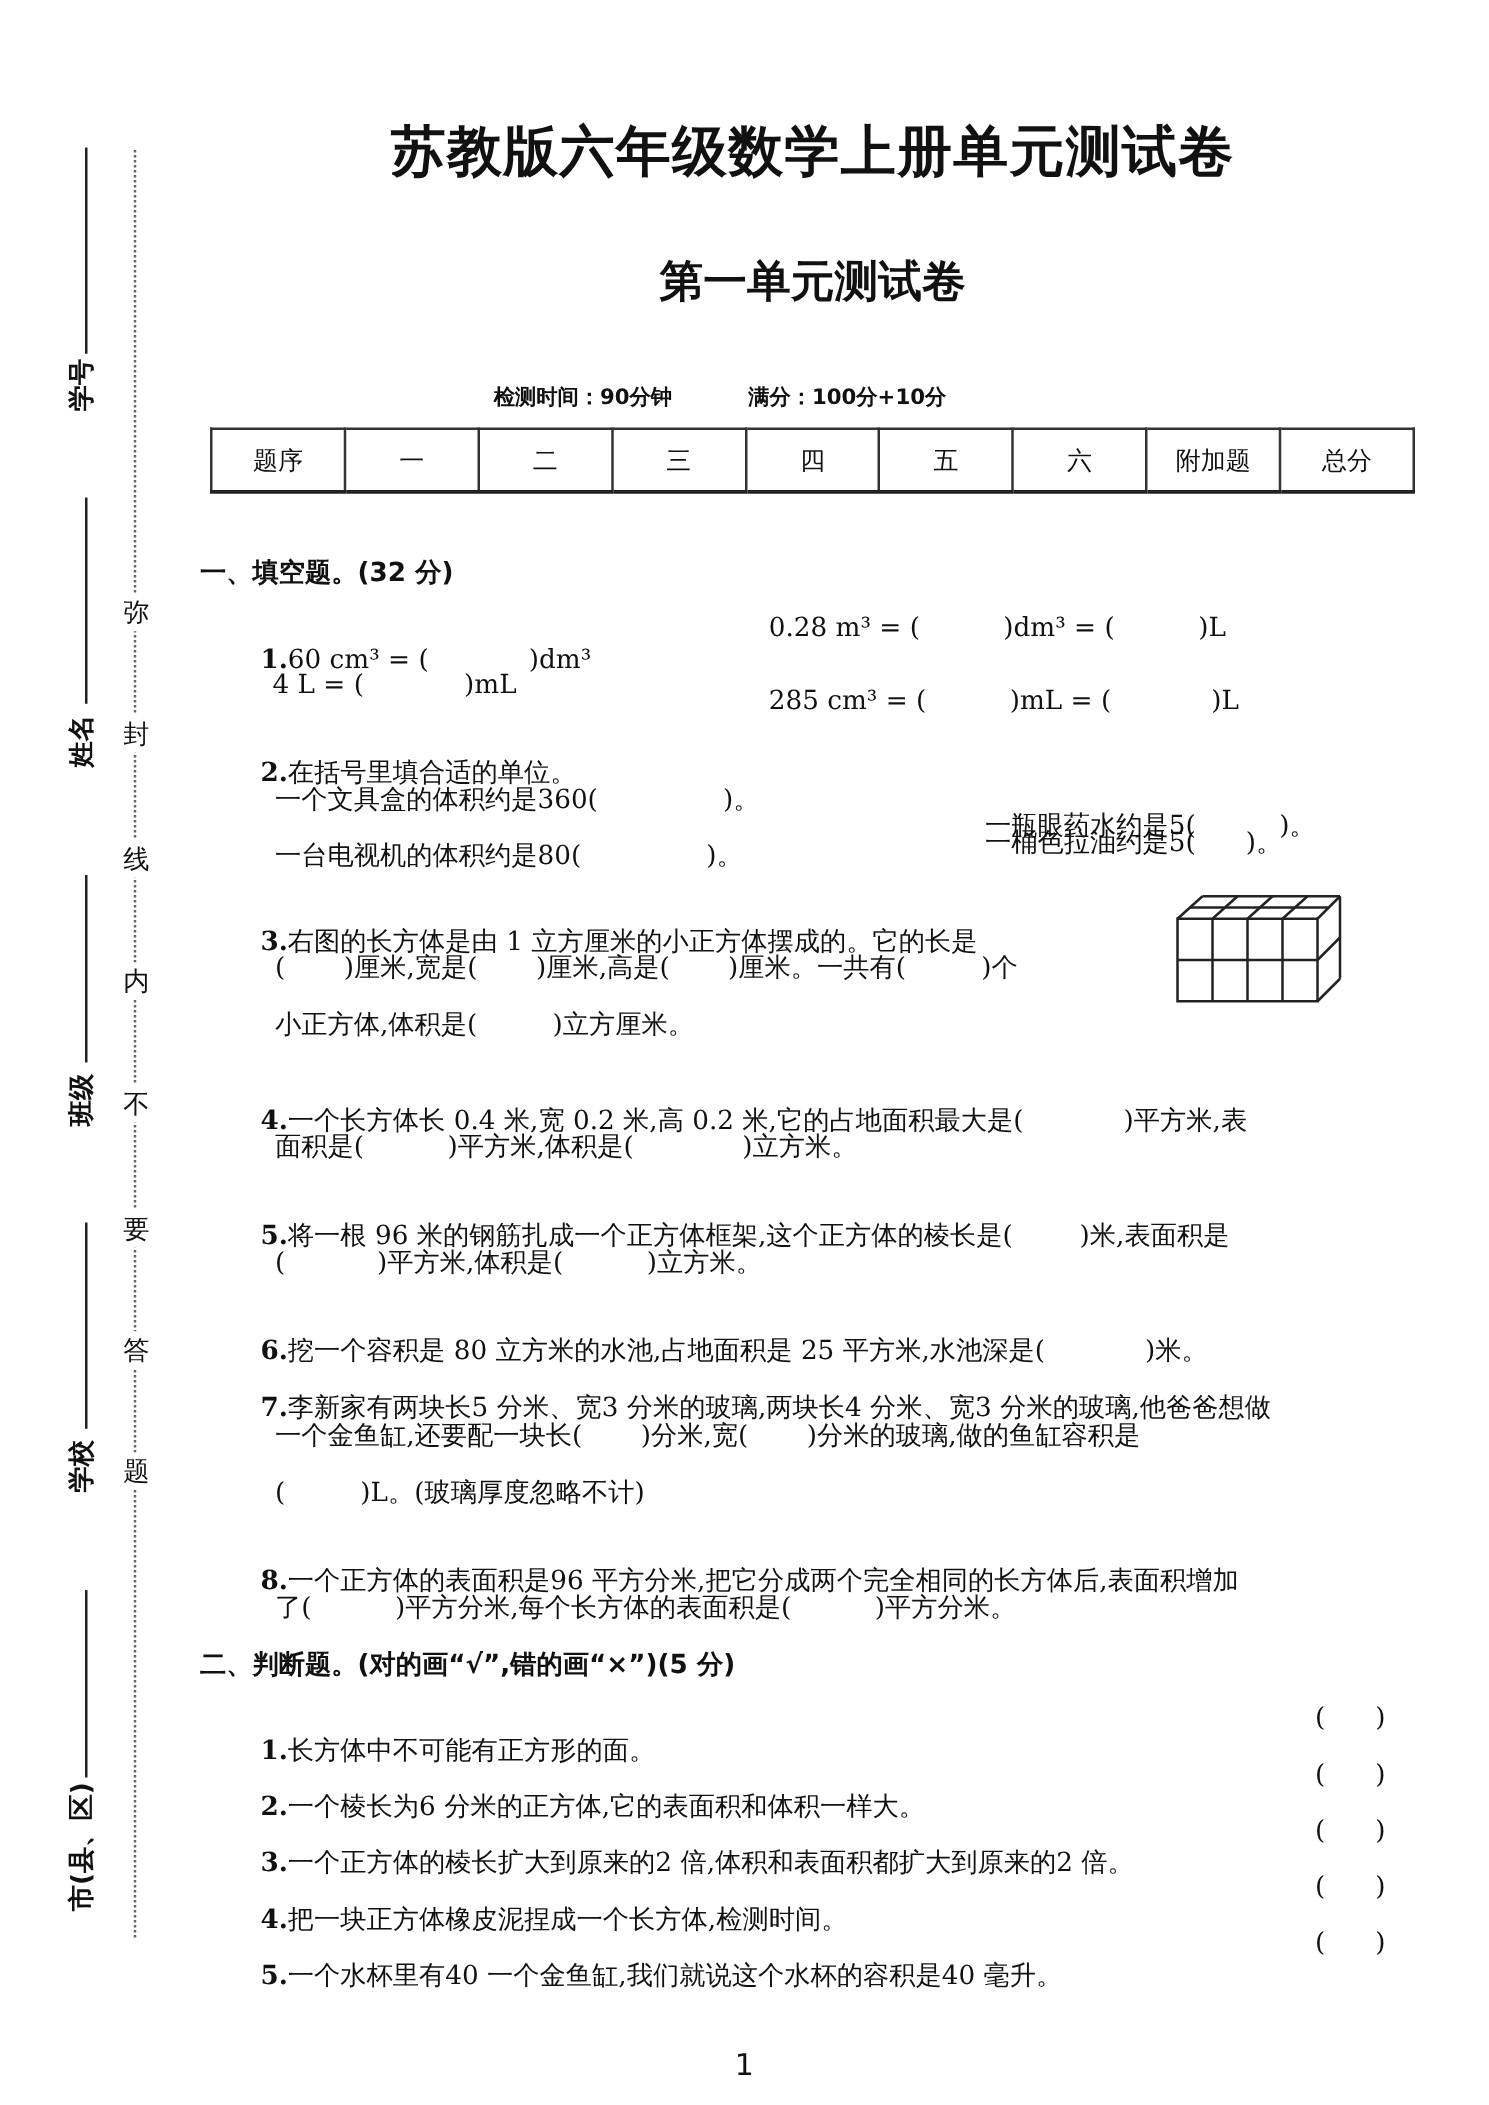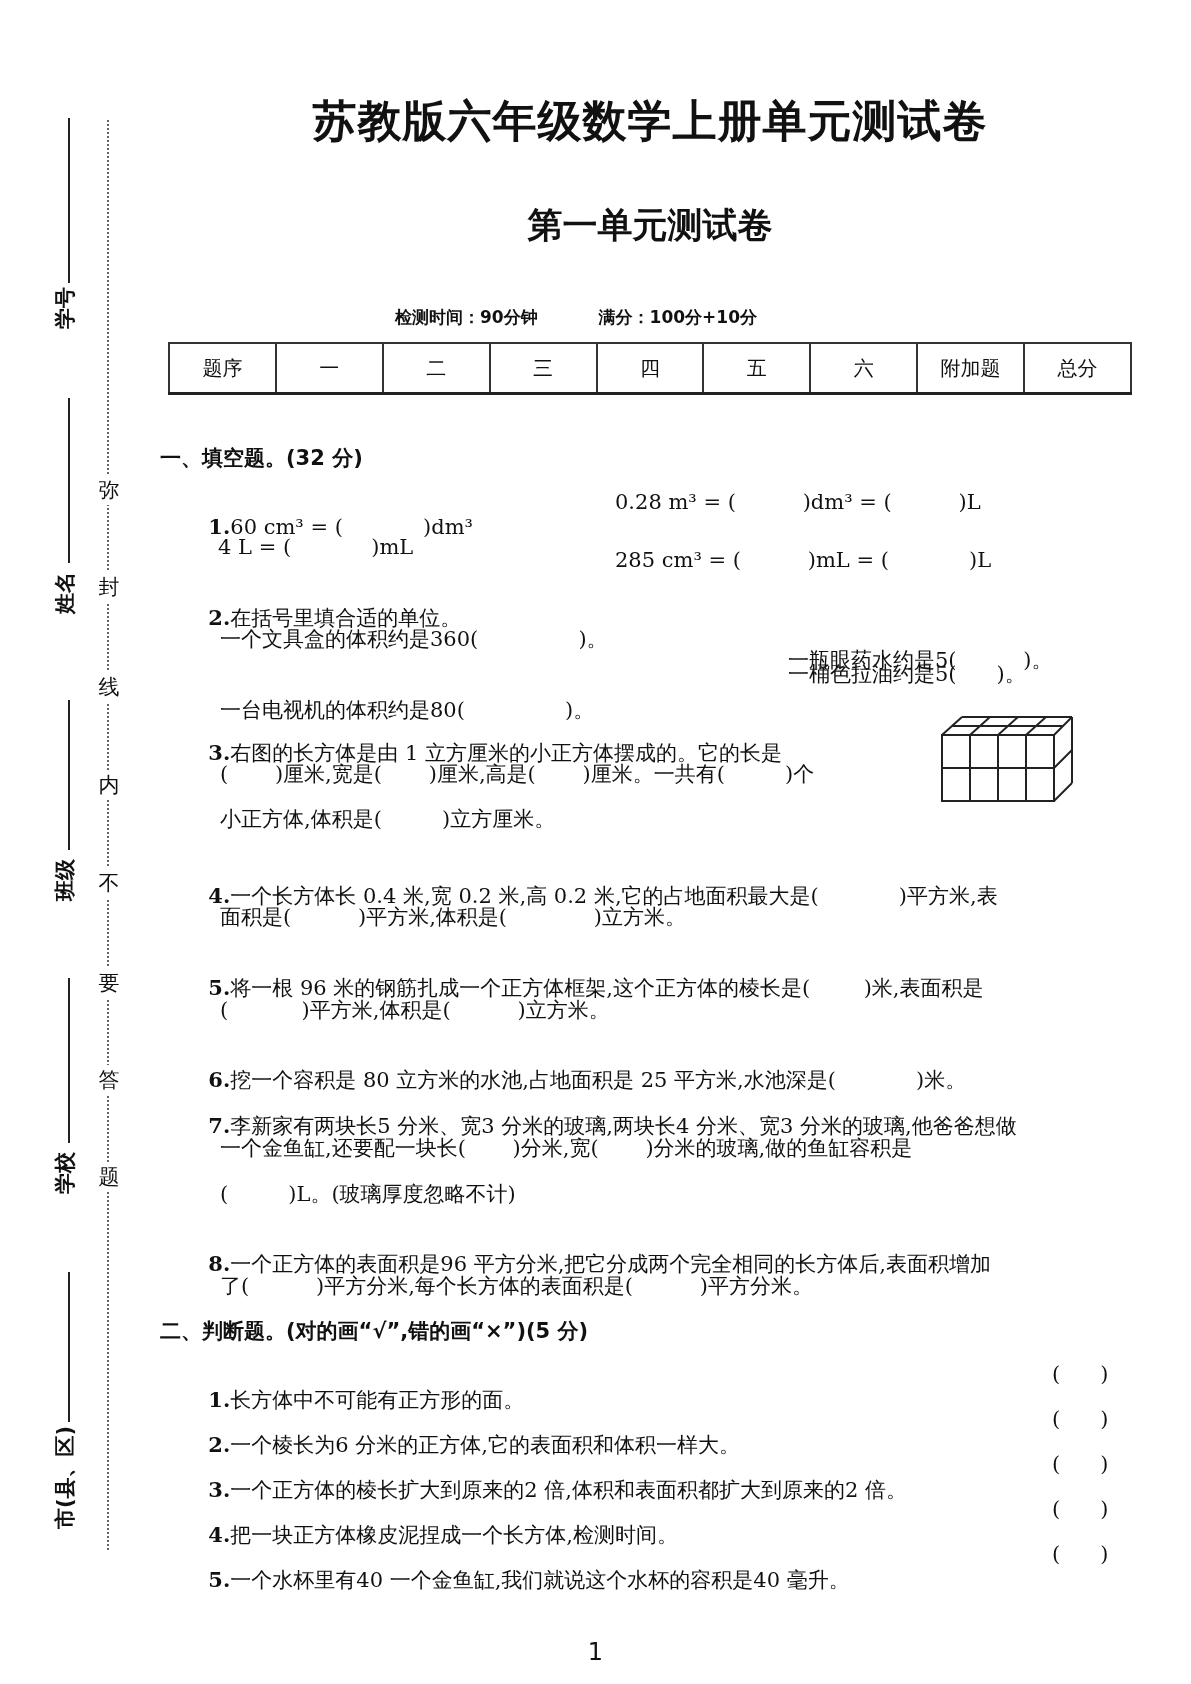--- a/index.html
+++ b/index.html
@@ -96,21 +96,21 @@
 </div>
 <div class="line" style="left:615px;top:490px;">0.28 m³ = (          )dm³ = (          )L</div>
 <div class="line" style="left:218px;top:535px;">4 L = (            )mL</div>
 <div class="line" style="left:615px;top:548px;">285 cm³ = (          )mL = (            )L</div>
 
 <div class="line" style="left:195px;top:580px;">
   <span class="num">2.</span><span>在括号里填合适的单位。</span>
 </div>
 <div class="line" style="left:220px;top:625px;">一个文具盒的体积约是360(               )。</div>
 <div class="line" style="left:788px;top:660px;">一桶色拉油约是5(      )。</div>
-<div class="line" style="left:220px;top:696px;">一台电视机的体积约是80(               )。</div>
+<div class="line" style="left:220px;top:670px;">一台电视机的体积约是80(               )。</div>
 <div class="line" style="left:788px;top:646px;text-align:right;">一瓶眼药水约是5(          )。</div>
 
 <div class="line" style="left:195px;top:715px;">
   <span class="num">3.</span><span>右图的长方体是由 1 立方厘米的小正方体摆成的。它的长是</span>
 </div>
 <div class="line" style="left:220px;top:760px;">(       )厘米,宽是(       )厘米,高是(       )厘米。一共有(         )个</div>
 <div class="line" style="left:220px;top:805px;">小正方体,体积是(         )立方厘米。</div>
 
 <svg class="cube-fig" width="135" height="90" viewBox="0 0 135 90">
   <g stroke="#222" stroke-width="2" fill="none">

